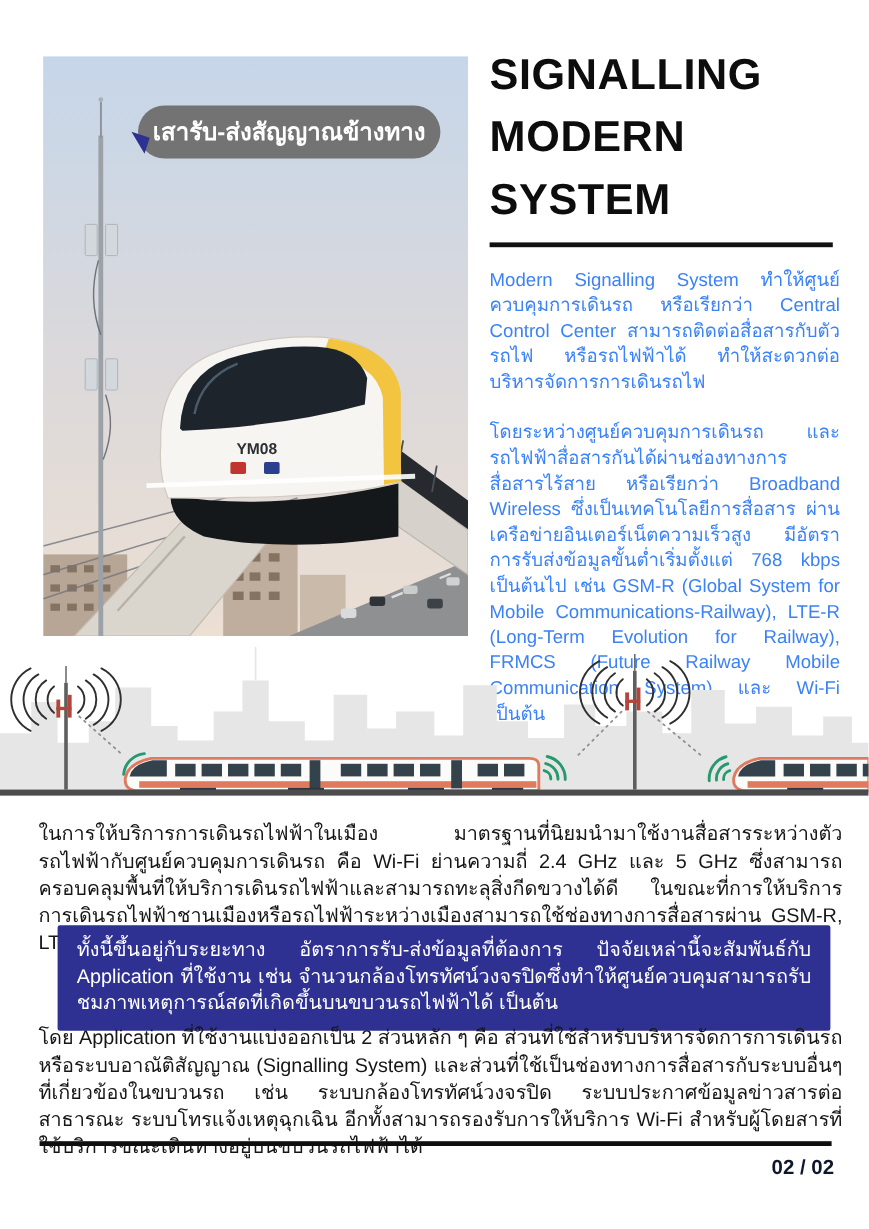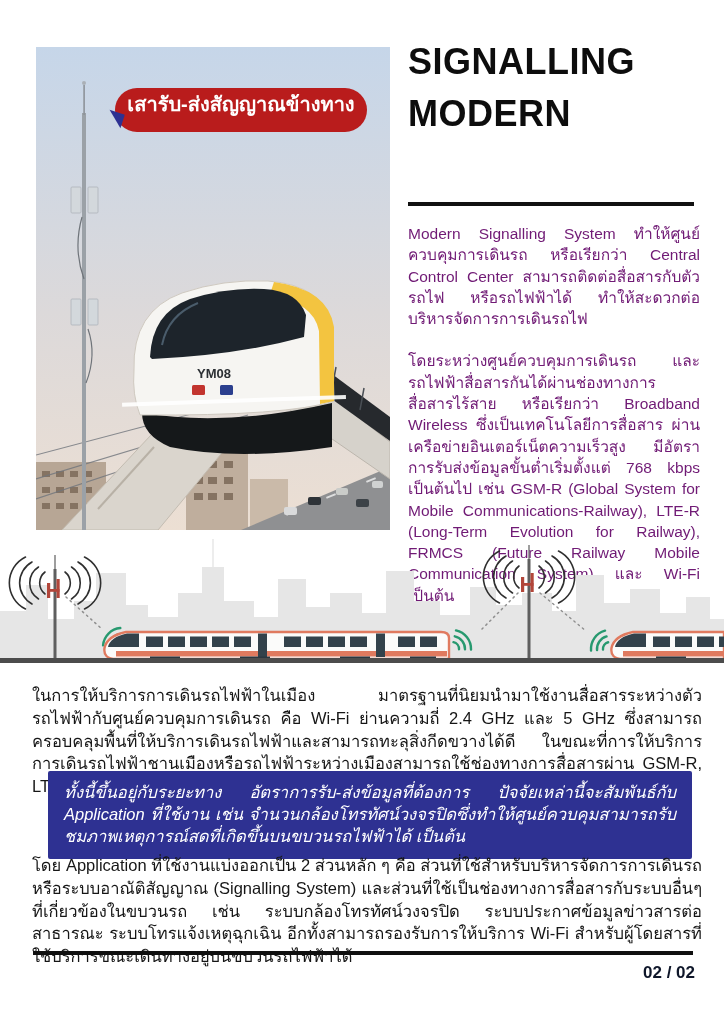--- a/index.html
+++ b/index.html
@@ -4,46 +4,46 @@
 <style>
   html,body{margin:0;padding:0;background:#ffffff;}
   .page{
     position:relative;width:724px;height:1024px;background:#ffffff;overflow:hidden;
     font-family:"Liberation Sans","DejaVu Sans",sans-serif;color:#1c1c1c;
   }
   
   .photo{position:absolute;left:36px;top:47px;width:354px;height:483px;overflow:hidden;background:#cfdcea;}
   .photo svg{display:block;}
   .caption-bubble{
-    position:absolute;left:79px;top:41px;width:252px;height:44px;background:#b91c1c;
-    border-radius:23px;display:flex;align-items:flex-start;justify-content:center;
+    position:absolute;left:79px;top:41px;width:252px;height:44px;background:#737373;
+    border-radius:23px;display:flex;align-items:center;justify-content:center;
     color:#ffffff;font-size:20px;font-weight:bold;white-space:nowrap;
   }
   .caption-bubble:before{
     content:"";position:absolute;left:-8px;top:24px;width:0;height:0;
     border-top:14px solid #2e3192;border-left:16px solid transparent;
     transform:rotate(18deg);
   }
   
   .title{position:absolute;left:408px;top:36px;width:292px;font-size:36px;line-height:52px;
     font-weight:800;letter-spacing:.5px;color:#0d0d0d;}
   .title-rule{position:absolute;left:408px;top:202px;width:286px;height:4px;background:#111;}
   .intro{position:absolute;left:408px;top:223px;width:292px;font-size:15.5px;line-height:21.3px;
-    text-align:justify;color:#701a75;}
+    text-align:justify;color:#3b82f6;}
   .intro p{margin:0 0 21px 0;}
   
   .illustration{position:absolute;left:0;top:537px;width:724px;height:130px;}
   
   .body-p{position:absolute;left:32px;width:670px;font-size:16.5px;line-height:22.8px;
     text-align:justify;color:#161616;margin:0;}
   .p3{top:684px;}
   .p4{top:854px;}
   .highlight-box{position:absolute;left:48px;top:771px;width:612px;background:#2e3192;
     color:#ffffff;padding:10px:16px;padding:10px 16px 12px 16px;font-size:16.5px;line-height:22px;
-    text-align:justify;border-radius:2px;font-style:italic;}
+    text-align:justify;border-radius:2px;}
   
   .footer-rule{position:absolute;left:33px;top:951px;width:660px;height:4px;background:#0f0f0f;}
   .page-number{position:absolute;right:29px;top:963px;font-size:17px;color:#0f172a;font-weight:600;}
 </style>
 </head>
 <body>
 
 <div class="page">
 
   <div class="photo">
@@ -150,20 +150,21 @@
     </svg>
 
     <div class="caption-bubble">
       <span>เสารับ-ส่งสัญญาณข้างทาง</span>
     </div>
   </div>
 
   <div class="title">
     <div>SIGNALLING</div>
     <div>MODERN</div>
+    <div>SYSTEM</div>
   </div>
   <div class="title-rule"></div>
 
   <div class="intro">
     <p>Modern Signalling System ทำให้ศูนย์ควบคุมการเดินรถ หรือเรียกว่า Central Control Center สามารถติดต่อสื่อสารกับตัวรถไฟ หรือรถไฟฟ้าได้ ทำให้สะดวกต่อบริหารจัดการการเดินรถไฟ</p>
     <p>โดยระหว่างศูนย์ควบคุมการเดินรถ และรถไฟฟ้าสื่อสารกันได้ผ่านช่องทางการสื่อสารไร้สาย หรือเรียกว่า Broadband Wireless ซึ่งเป็นเทคโนโลยีการสื่อสาร ผ่านเครือข่ายอินเตอร์เน็ตความเร็วสูง มีอัตราการรับส่งข้อมูลขั้นต่ำเริ่มตั้งแต่ 768 kbps เป็นต้นไป เช่น GSM-R (Global System for Mobile Communications-Railway), LTE-R (Long-Term Evolution for Railway), FRMCS (Future Railway Mobile Communication System) และ Wi-Fi เป็นต้น</p>
   </div>
 
   <div class="illustration">
     <svg width="724" height="130" viewBox="0 0 724 130">

